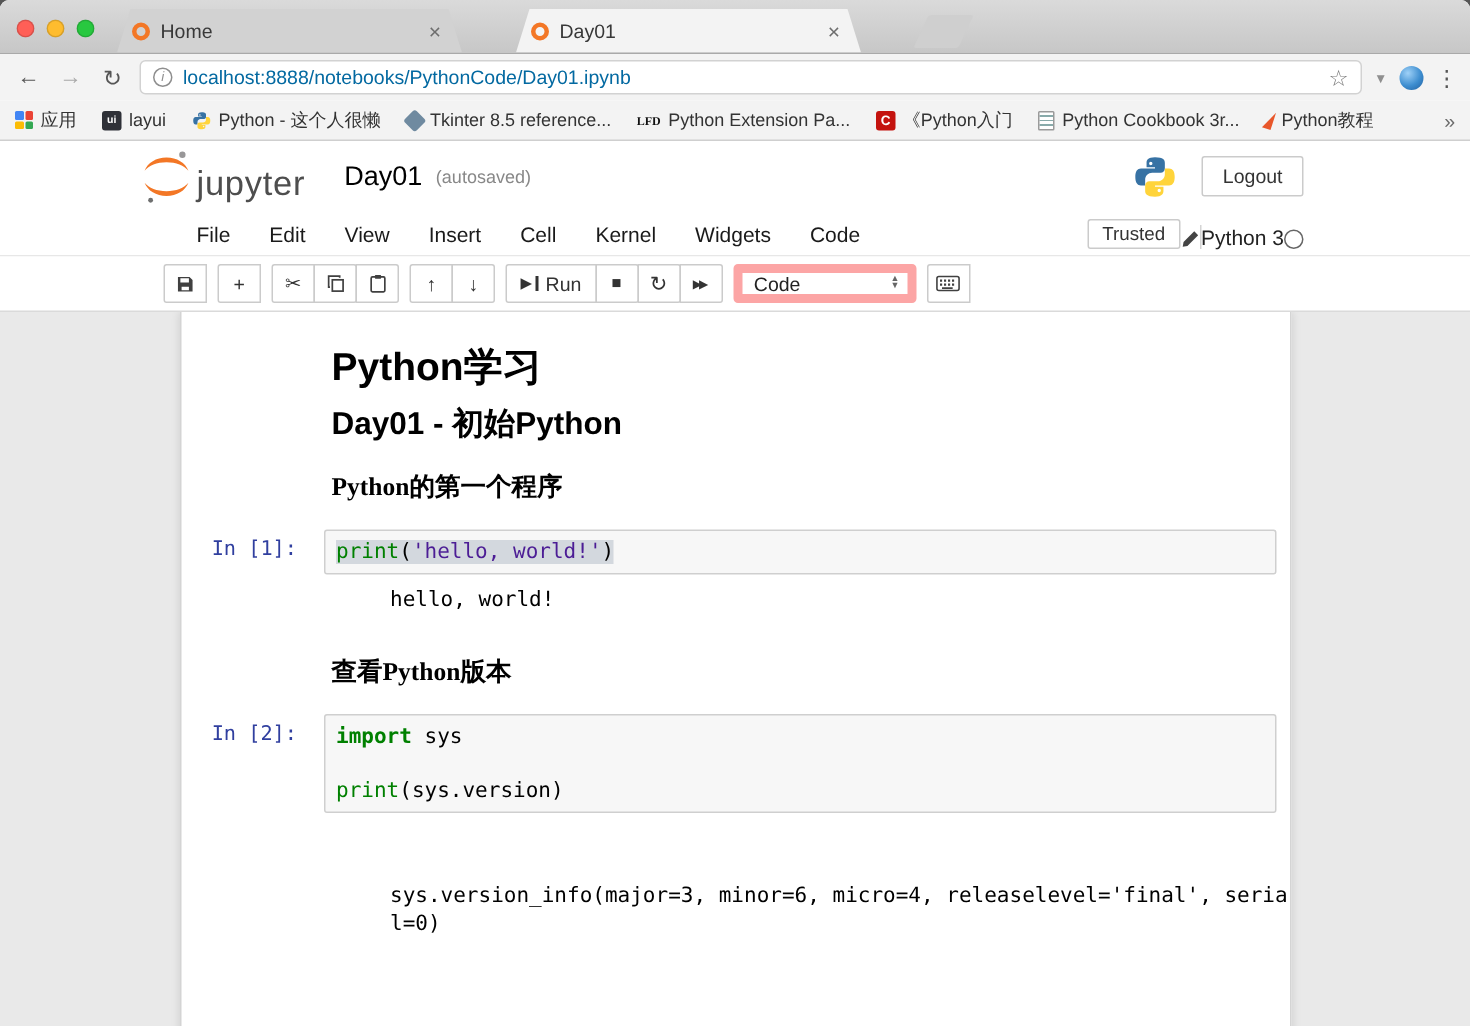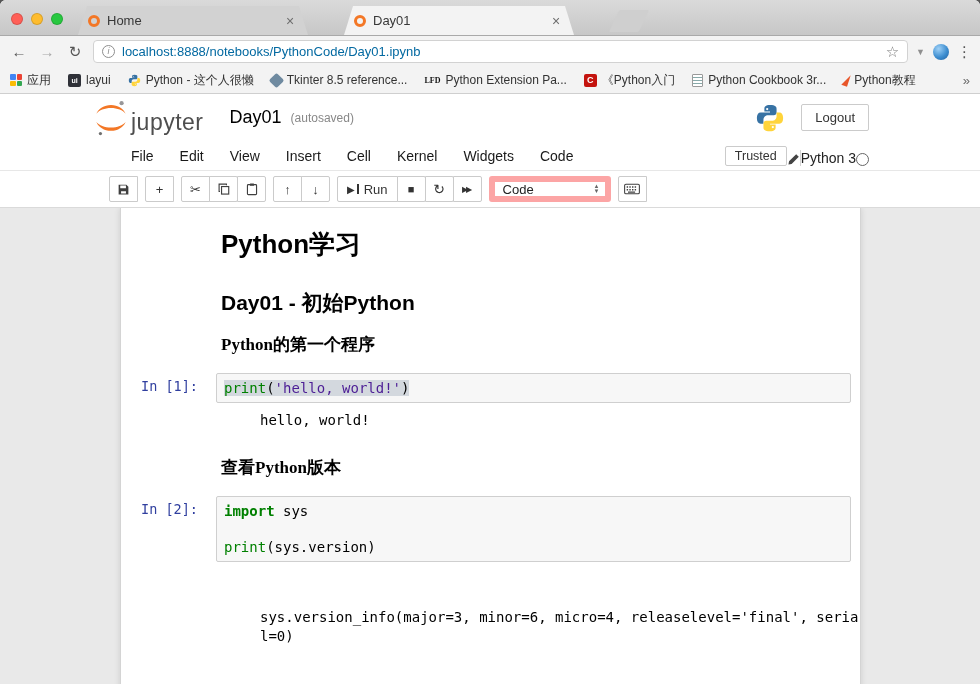--- a/index.html
+++ b/index.html
@@ -99,21 +99,21 @@
               display:flex; align-items:center; justify-content:space-between; padding:0 5px 0 8px; font-size:13px; color:#222; }
   .stepper { display:flex; flex-direction:column; color:#666; font-size:6px; line-height:5px; }
 
   
   .content { height:476px; background:#e9e9e9; overflow:hidden; }
   .page { margin-left:120px; width:741px; min-height:100%; background:#fff;
           border-left:1px solid #d4d4d4; border-right:1px solid #d4d4d4; padding-top:14px;
           box-shadow:0 0 6px rgba(0,0,0,.12); }
   .textcell { padding:0 10px 0 100px; }
   .md-h1 { font-size:26px; font-weight:bold; color:#000; margin:6px 0 0; line-height:1.25; }
-  .md-h2 { font-size:21px; font-weight:bold; margin:28px 0 0; line-height:1.3; }
+  .md-h2 { font-size:21px; font-weight:bold; margin:8px 0 0; line-height:1.3; }
   .md-h3 { font-size:17px; font-weight:bold; margin:18px 0 12px; line-height:1.3;font-family:Liberation Serif, serif; }
   .codecell { padding:5px 0; }
   .cellrow { display:flex; }
   .prompt { width:95px; flex:none; text-align:right; padding:5px 18px 0 0;
             font-family:"DejaVu Sans Mono","Liberation Mono",monospace; font-size:13.5px; color:#303F9F; }
   .input-box { flex:1; margin-right:9px; background:#f7f7f7; border:1px solid #cfcfcf; border-radius:2px;
                padding:5px 7px; font-family:"DejaVu Sans Mono","Liberation Mono",monospace;
                font-size:14px; line-height:18px; color:#000; }
   .code-line { min-height:18px; white-space:pre; }
   .tok-kw { color:#008000; font-weight:bold; }

